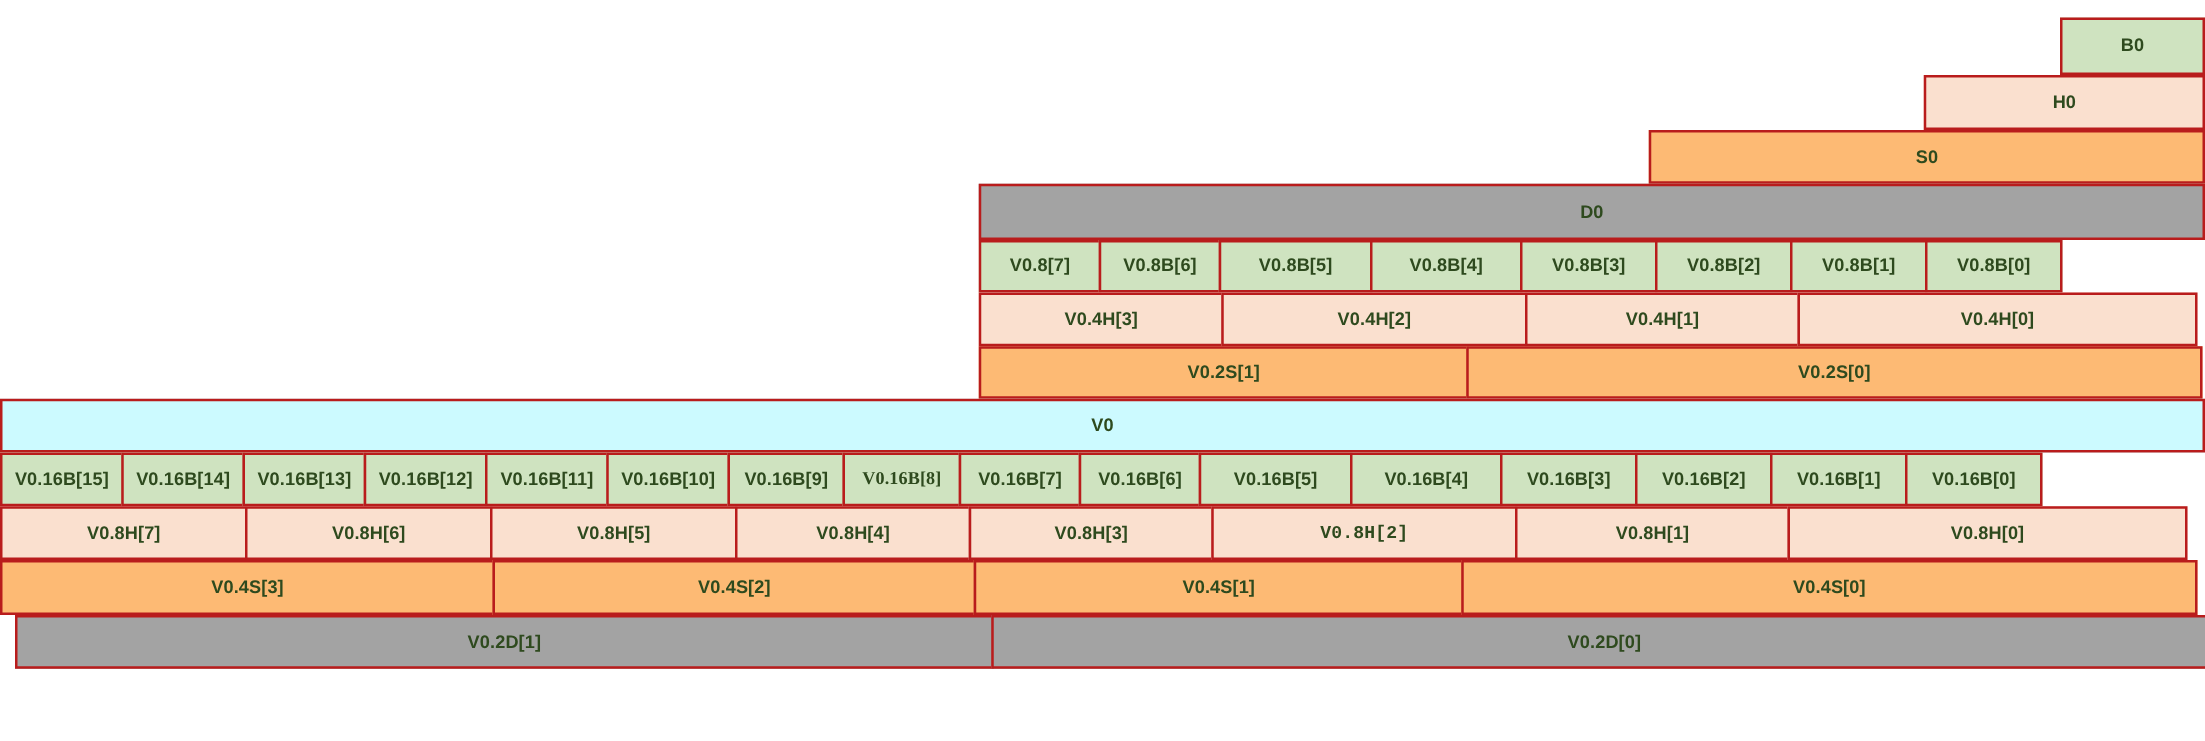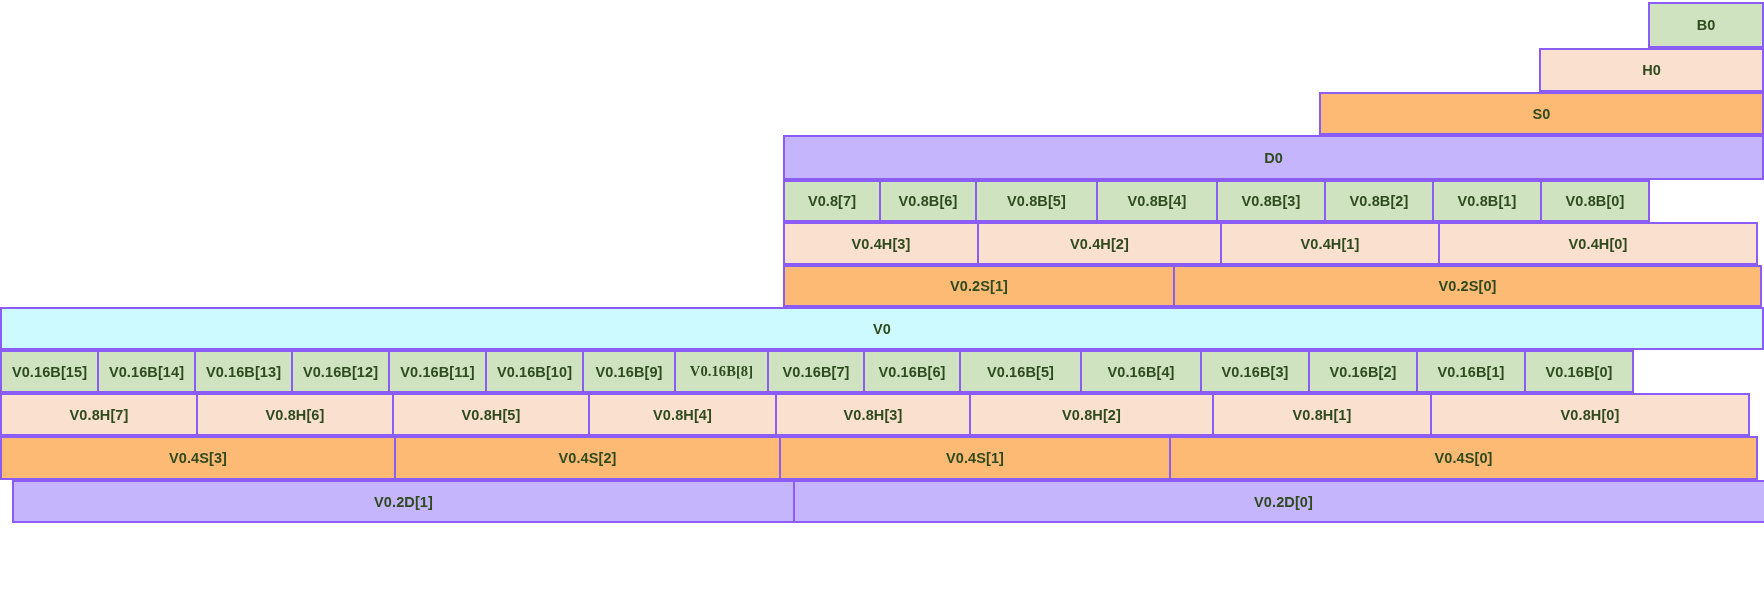--- a/index.html
+++ b/index.html
@@ -18,37 +18,38 @@
     width: 1764px;
     height: 593px;
   }
   .row {
     display: flex;
     position: absolute;
     box-sizing: border-box;
   }
   .cell {
     box-sizing: border-box;
-    border: 2px solid #8b5cf6;
+    border: 2px solid #b91c1c;
     display: flex;
     align-items: center;
     justify-content: center;
     font-size: 14.5px;
     font-weight: bold;
     color: #2e4a1e;
     letter-spacing: 0.1px;
     white-space: nowrap;
     overflow: hidden;
     margin-right: -2px;
+    margin-top: 12px;
   }
   .cell:last-child { margin-right: 0; }
   .c-B { background: #cfe3c0; }
   .c-H { background: #fae0cf; }
   .c-S { background: #fdba74; }
-  .c-D { background: #c4b5fd; }
+  .c-D { background: #a3a3a3; }
   .c-V { background: #ccfaff; }
 </style>
 </head>
 <body>
 
 <div id="diagram">
     <div class="row" style="top: 2px; left: 1648px; width: 116px; height: 46px;">
       <div class="cell c-B" style="width: 116px; height: 46px; flex: 0 0 116px;">B0</div>
     </div>
     <div class="row" style="top: 48px; left: 1539px; width: 225px; height: 44px;">
@@ -100,21 +101,21 @@
       <div class="cell c-B" style="width: 110px; height: 43px; flex: 0 0 110px;">V0.16B[2]</div>
       <div class="cell c-B" style="width: 110px; height: 43px; flex: 0 0 110px;">V0.16B[1]</div>
       <div class="cell c-B" style="width: 110px; height: 43px; flex: 0 0 110px;">V0.16B[0]</div>
     </div>
     <div class="row" style="top: 393px; left: 0px; width: 1764px; height: 43px;">
       <div class="cell c-H" style="width: 198px; height: 43px; flex: 0 0 198px;">V0.8H[7]</div>
       <div class="cell c-H" style="width: 198px; height: 43px; flex: 0 0 198px;">V0.8H[6]</div>
       <div class="cell c-H" style="width: 198px; height: 43px; flex: 0 0 198px;">V0.8H[5]</div>
       <div class="cell c-H" style="width: 189px; height: 43px; flex: 0 0 189px;">V0.8H[4]</div>
       <div class="cell c-H" style="width: 196px; height: 43px; flex: 0 0 196px;">V0.8H[3]</div>
-      <div class="cell c-H" style="width: 245px; height: 43px; flex: 0 0 245px;">V0.8H[2]</div>
+      <div class="cell c-H" style="width: 245px; height: 43px; flex: 0 0 245px; font-family: Liberation Mono, monospace;">V0.8H[2]</div>
       <div class="cell c-H" style="width: 220px; height: 43px; flex: 0 0 220px;">V0.8H[1]</div>
       <div class="cell c-H" style="width: 320px; height: 43px; flex: 0 0 320px;">V0.8H[0]</div>
     </div>
     <div class="row" style="top: 436px; left: 0px; width: 1764px; height: 44px;">
       <div class="cell c-S" style="width: 396px; height: 44px; flex: 0 0 396px;">V0.4S[3]</div>
       <div class="cell c-S" style="width: 387px; height: 44px; flex: 0 0 387px;">V0.4S[2]</div>
       <div class="cell c-S" style="width: 392px; height: 44px; flex: 0 0 392px;">V0.4S[1]</div>
       <div class="cell c-S" style="width: 589px; height: 44px; flex: 0 0 589px;">V0.4S[0]</div>
     </div>
     <div class="row" style="top: 480px; left: 0px; width: 1764px; height: 43px; padding-left: 12px;">

